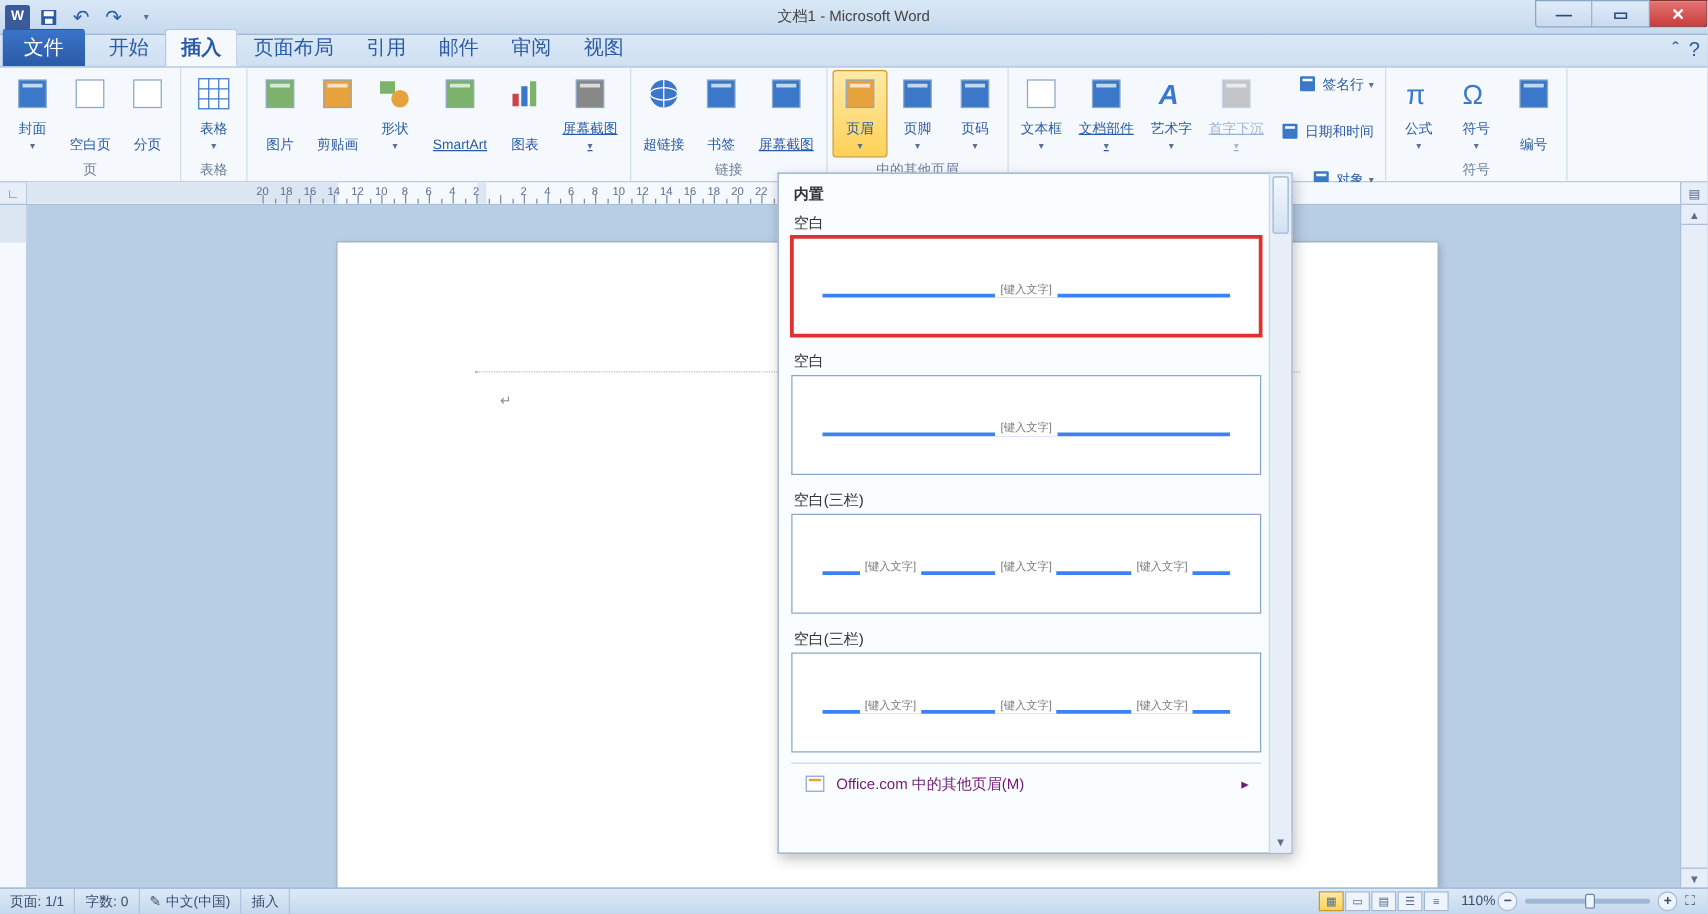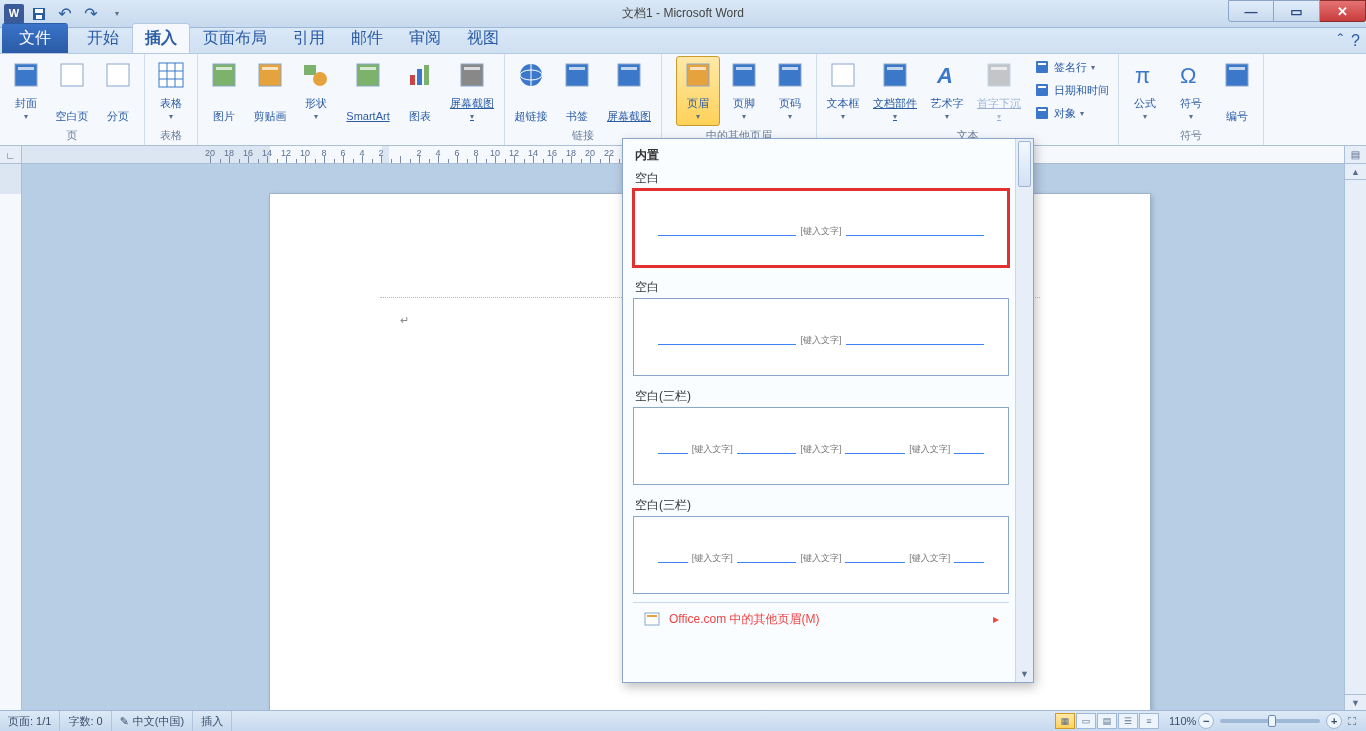--- a/index.html
+++ b/index.html
@@ -24,25 +24,25 @@
 .tab.active { background: #f5f9fe; border-color: #b5c9e2; border-radius: 3px 3px 0 0; color: #2a5ba5; font-weight: bold; }
 .tabs-right { position: absolute; right: 6px; top: 4px; display: flex; gap: 8px; color: #2a5ba5; cursor: pointer; }
 
 
 .ribbon { height: 92px; background: #f5f9fe; border-bottom: 1px solid #aabfd8; display: flex; }
 .group { display: flex; flex-direction: column; justify-content: space-between; border-right: 1px solid #d0ddec; padding: 2px 4px 0 4px; }
 .group-body { display: flex; align-items: flex-start; gap: 2px; }
 .group-label { text-align: center; font-size: 11px; color: #6b7e99; padding-bottom: 2px; }
 .bigbtn { display: flex; flex-direction: column; align-items: center; justify-content: space-between; width: 44px; height: 70px; padding: 2px 2px 0 2px; font-size: 11px; color: #2a5ba5; cursor: pointer; border: 1px solid transparent; border-radius: 3px; }
 .bigbtn.wide { width: 56px; text-decoration: underline; }
-.bigbtn.selected { background: linear-gradient(#ffe9a8, #ffd158); border-color: #cc9a2a; margin-left: 10px; }
+.bigbtn.selected { background: linear-gradient(#ffe9a8, #ffd158); border-color: #cc9a2a; }
 .bigbtn .ico { width: 32px; height: 32px; display: flex; align-items: center; justify-content: center; }
 .bigbtn .lbl { text-align: center; line-height: 13px; padding-bottom: 2px; display:flex; flex-direction:column; align-items:center;}
 .drop-caret { font-size: 8px; color: #5a6f8f; }
-.smallbtns { display: flex; flex-direction: column; gap: 1px; }
+.smallbtns { display: flex; flex-direction: column; gap: 16px; align-items: flex-end; }
 .smallbtn { display: flex; align-items: center; gap: 4px; font-size: 11px; color: #2a5ba5; padding: 1px 4px; cursor: pointer; border: 1px solid transparent; border-radius: 2px; height:22px;}
 .smallbtn .sico { width: 16px; height: 16px; display: flex; align-items: center; justify-content: center; }
 
 
 .workspace { position: absolute; top: 146px; left: 0; right: 0; bottom: 21px; background: #b8cee4; }
 .hruler-row { height: 18px; display: flex; background: #e7eef8; border-bottom: 1px solid #aabfd8; }
 .corner { width: 22px; height: 18px; border-right: 1px solid #aabfd8; display:flex; align-items:center; justify-content:center; font-size:10px; color:#5a6f8f;}
 .hruler { flex: 1; position: relative; background: #f5f9fe; overflow:hidden;}
 .hruler .margin { position: absolute; top: 0; bottom: 0; background: #dce6f2; }
 .ruler-scroll { width: 22px; border-left: 1px solid #aabfd8; display:flex; align-items:center; justify-content:center; font-size:10px; color:#5a6f8f;}
@@ -58,24 +58,24 @@
 
 .gallery { position: absolute; left: 622px; top: 138px; width: 412px; background: #fafdff; border: 1px solid #8aa7ca; box-shadow: 2px 4px 10px rgba(0,0,0,.25); z-index: 50; display:flex; }
 .gallery-body { flex:1; padding: 4px 6px 0 10px; overflow:hidden; }
 .gallery-scroll { width: 18px; background: #e7eef8; border-left: 1px solid #cbd8e8; position:relative;}
 .gallery-scroll .thumb { position:absolute; left:2px; right:2px; top:2px; height:46px; background:linear-gradient(#f3f8fe,#d2e1f2); border:1px solid #9cb5d4; border-radius:2px;}
 .gallery-scroll .arrow { position:absolute; left:0; right:0; height:16px; display:flex; align-items:center; justify-content:center; font-size:9px; color:#5a6f8f; background:#e7eef8;}
 .gal-section { font-size: 12px; color: #333; font-weight: bold; padding: 4px 0 2px 2px; }
 .gal-label { font-size: 12px; color: #333; padding: 4px 0 2px 2px; }
 .gal-item { border: 1px solid #8aa7ca; background: #fff; margin-bottom: 8px; padding: 14px 24px 30px 24px; cursor: pointer; }
 .gal-item.highlight { outline: 3px solid #e03030; outline-offset: -2px; }
-.gal-preview-line { border-bottom: 1px solid #3b82f6; margin-top: 18px; display: flex; justify-content: space-around; }
+.gal-preview-line { border-bottom: 3px solid #3b82f6; margin-top: 18px; display: flex; justify-content: space-around; }
 .gal-ph { font-size: 9px; color: #7a7a7a; transform: translateY(3px); background:#fff; padding:0 4px;}
 .gal-menu { border-top: 1px solid #cbd8e8; padding: 2px 0; }
-.gal-menu-item { display: flex; align-items: center; gap: 8px; padding: 5px 10px; font-size: 12px; color: #ef4444; cursor: pointer; justify-content: space-between;}
+.gal-menu-item { display: flex; align-items: center; gap: 8px; padding: 5px 10px; font-size: 12px; color: #701a75; cursor: pointer; justify-content: space-between;}
 .gal-menu-item .mico { width: 18px; height: 18px; display: flex; align-items: center; justify-content: center; }
 .gal-menu-item .mleft { display:flex; align-items:center; gap:8px;}
 
 
 .statusbar { position: absolute; left: 0; right: 0; bottom: 0; height: 21px; background: linear-gradient(#dde9f6, #c6d9ee); border-top: 1px solid #9fb8d6; display: flex; align-items: center; font-size: 11px; color: #3a4e6b; }
 .status-cell { padding: 0 8px; border-right: 1px solid #b0c4dc; height: 100%; display: flex; align-items: center; gap: 4px; cursor: pointer; }
 .status-spacer { flex: 1; }
 .view-btn { width: 20px; height: 16px; border: 1px solid #9fb8d6; background: #eef4fb; margin-left: 1px; cursor: pointer; display:flex; align-items:center; justify-content:center; font-size:9px; color:#5a6f8f;}
 .view-btn.active { background: linear-gradient(#ffe9a8, #ffd158); border-color: #cc9a2a; }
 .zoom-slider { width: 100px; height: 4px; background: #9fb8d6; margin: 0 4px; position: relative; border-radius: 2px; cursor:pointer;}

